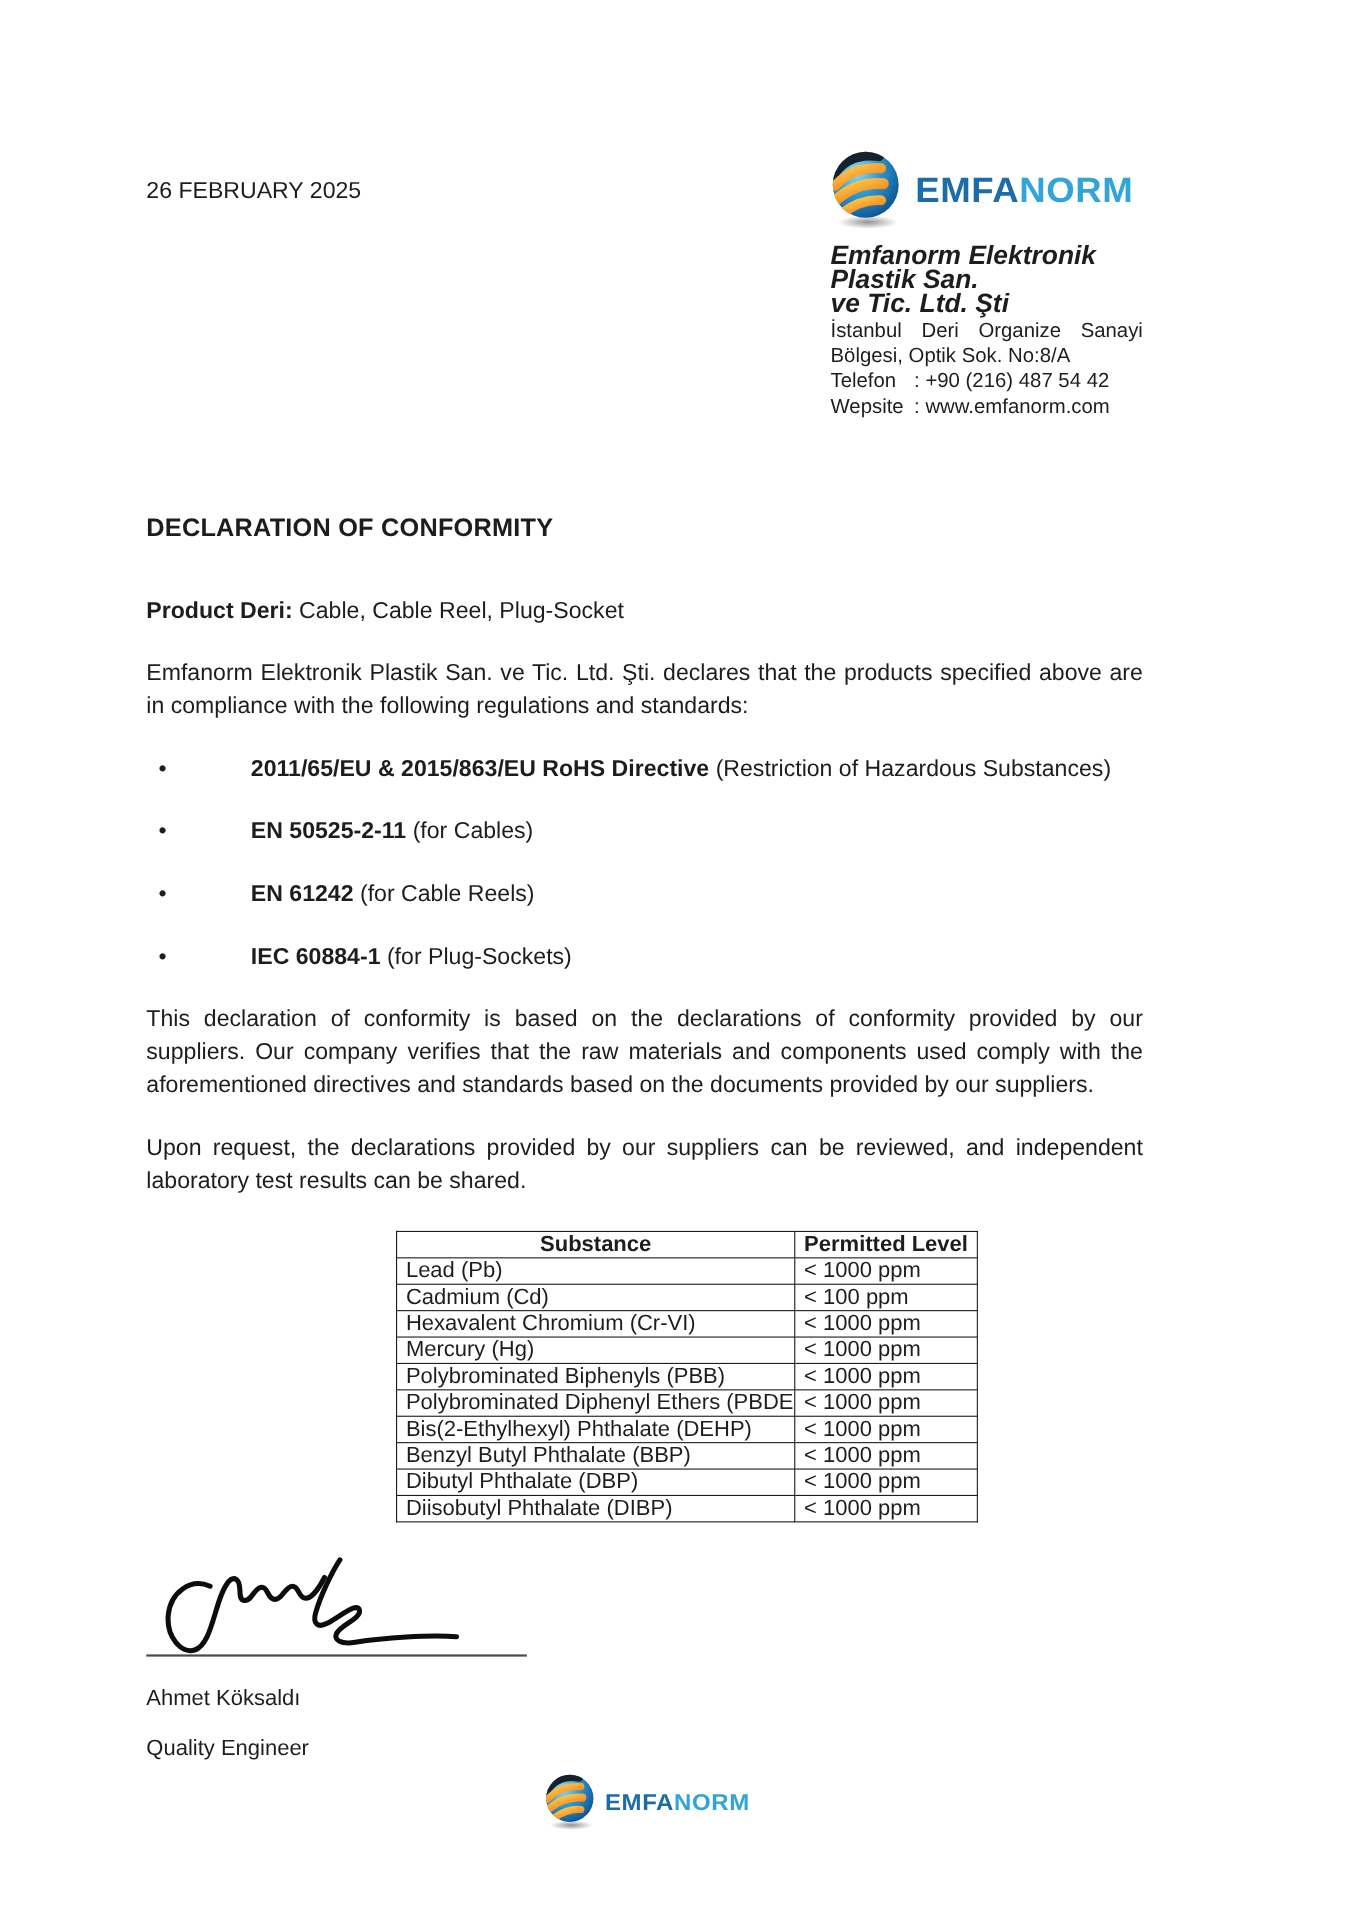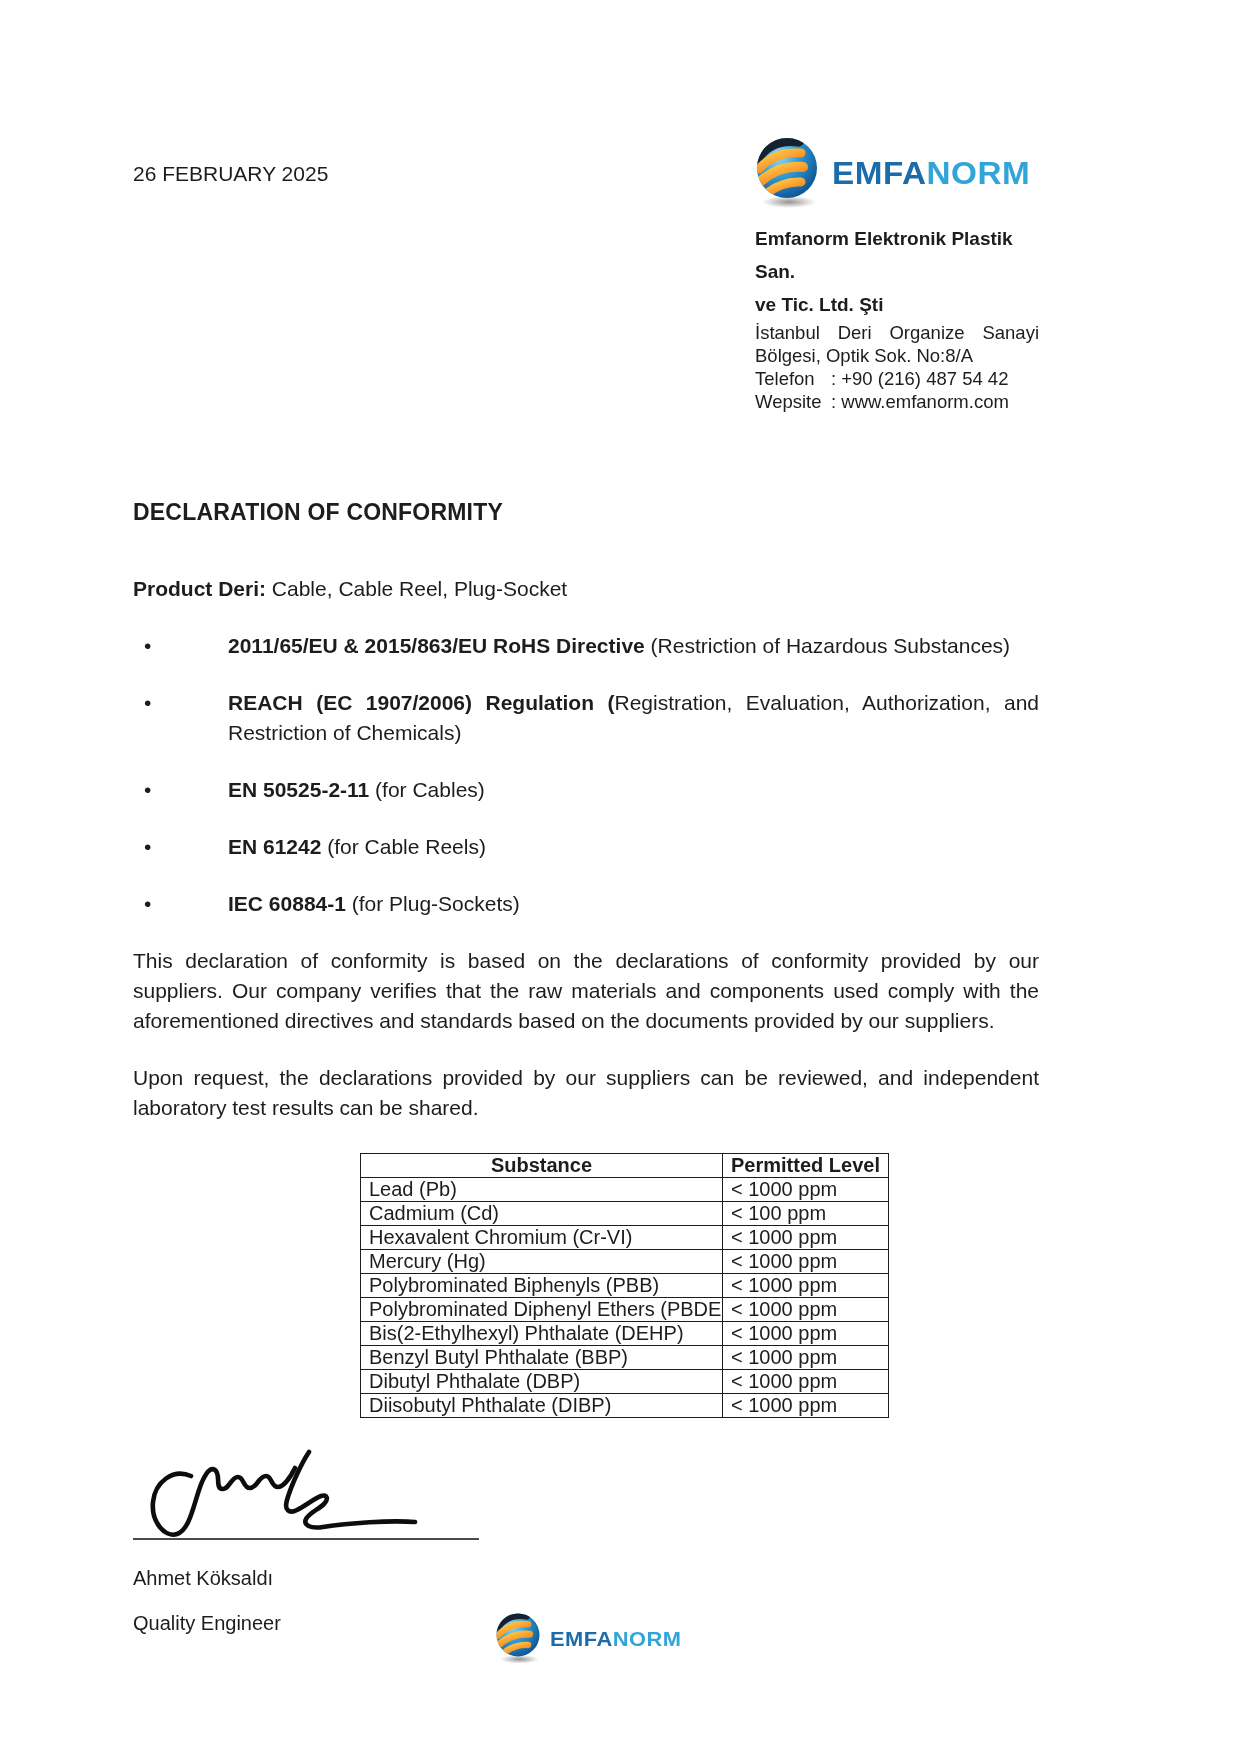--- a/index.html
+++ b/index.html
@@ -18,21 +18,21 @@
   .header { display:flex; justify-content:space-between; padding-top:136px; }
   .date { font-size:21px; margin-top:26px; white-space:nowrap; }
 
   .right-block { width:284px; flex-shrink:0; }
   .logo-row { display:flex; align-items:center; gap:13px; }
   .wordmark { font-weight:bold; font-size:32px; letter-spacing:.5px; transform:scaleX(1.04); transform-origin:left center; white-space:nowrap; }
   .wm-a { color:#1c6ca9; }
   .wm-b { color:#31a5d9; }
 
   .company { margin-top:12px; font-size:18.5px; line-height:23px; }
-  .company .name { font-weight:bold; font-size:19px; line-height:33px; }
+  .company .name { font-weight:bold; font-size:24px; line-height:22px;font-style:italic; }
   .addr-justify { text-align:justify; text-align-last:justify; }
   .contact-row { display:flex; }
   .contact-label { width:76px; flex-shrink:0; }
 
   
   .title { margin-top:86px; text-align:left; font-weight:bold; font-size:23px; letter-spacing:.2px; }
 
   .para { margin:0; font-size:21px; line-height:30px; text-align:justify; }
   .scope { margin-top:48px; text-align:left; }
   .intro { margin-top:26px; }
@@ -124,23 +124,23 @@
           <span>: www.emfanorm.com</span>
         </div>
       </div>
     </div>
   </div>
 
   <div class="title">DECLARATION OF CONFORMITY</div>
 
   <p class="para scope"><span class="bold">Product Deri:</span><span> Cable, Cable Reel, Plug-Socket</span></p>
 
+  <p class="para intro">Emfanorm Elektronik Plastik San. ve Tic. Ltd. Şti. declares that the products specified above are in compliance with the following regulations and standards:</p>
 
   <div class="bullet"><span class="bold">2011/65/EU &amp; 2015/863/EU RoHS Directive</span><span> (Restriction of Hazardous Substances)</span></div>
-  <div class="bullet"><span class="bold">REACH (EC 1907/2006) Regulation (</span><span>Registration, Evaluation, Authorization, and Restriction of Chemicals)</span></div>
   <div class="bullet"><span class="bold">EN 50525-2-11</span><span> (for Cables)</span></div>
   <div class="bullet"><span class="bold">EN 61242</span><span> (for Cable Reels)</span></div>
   <div class="bullet"><span class="bold">IEC 60884-1</span><span> (for Plug-Sockets)</span></div>
 
   <p class="para mt">This declaration of conformity is based on the declarations of conformity provided by our suppliers. Our company verifies that the raw materials and components used comply with the aforementioned directives and standards based on the documents provided by our suppliers.</p>
   <p class="para mt">Upon request, the declarations provided by our suppliers can be reviewed, and independent laboratory test results can be shared.</p>
 
   <div class="table-wrap">
     <table class="limits">
       <colgroup>

